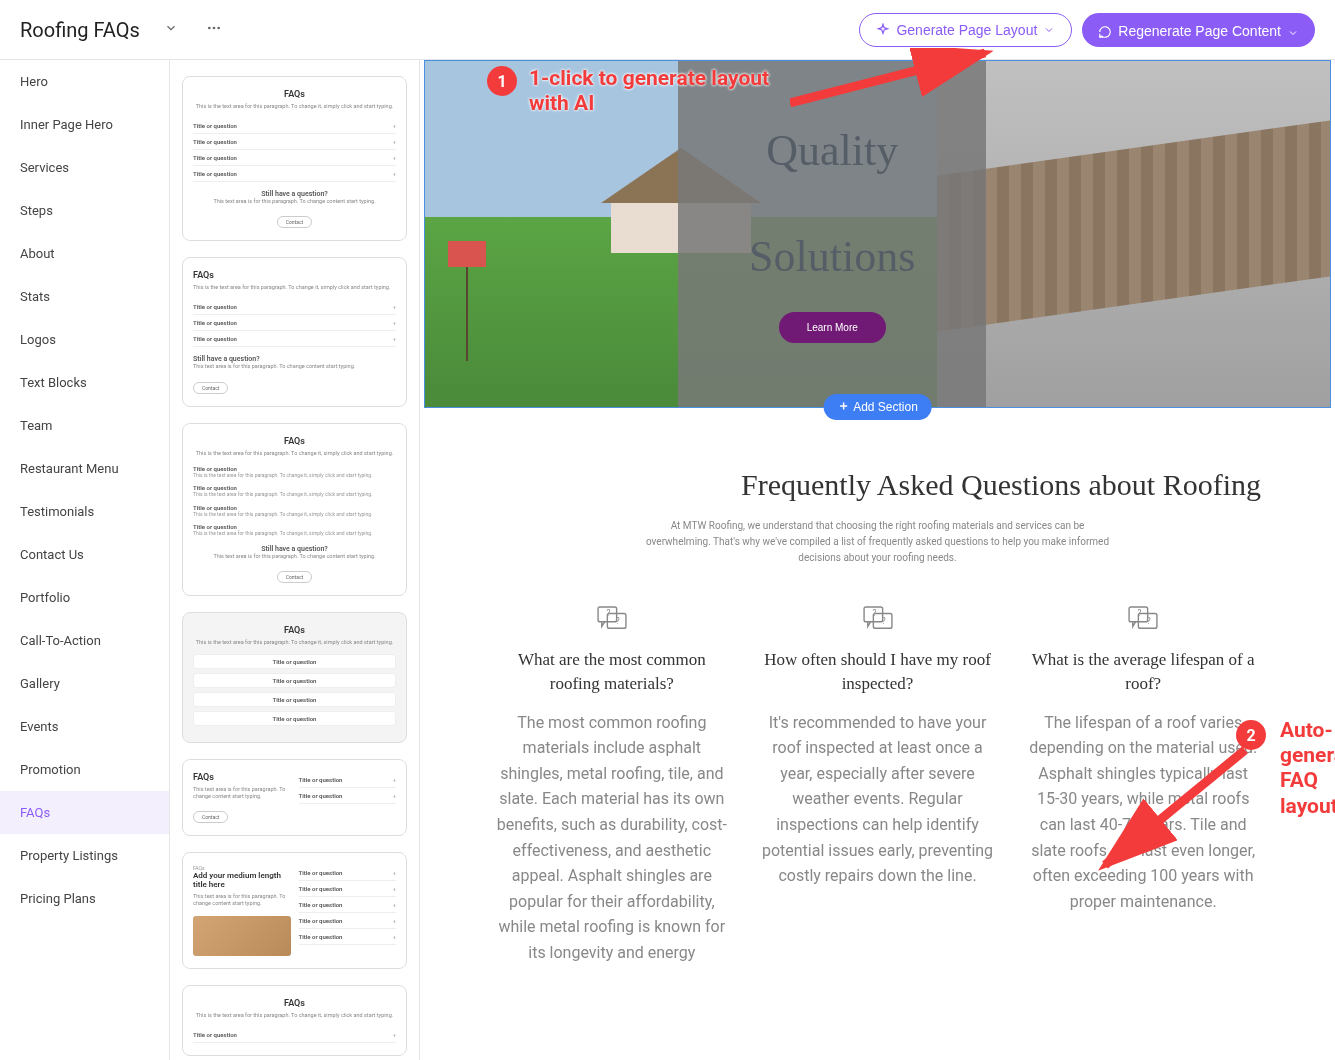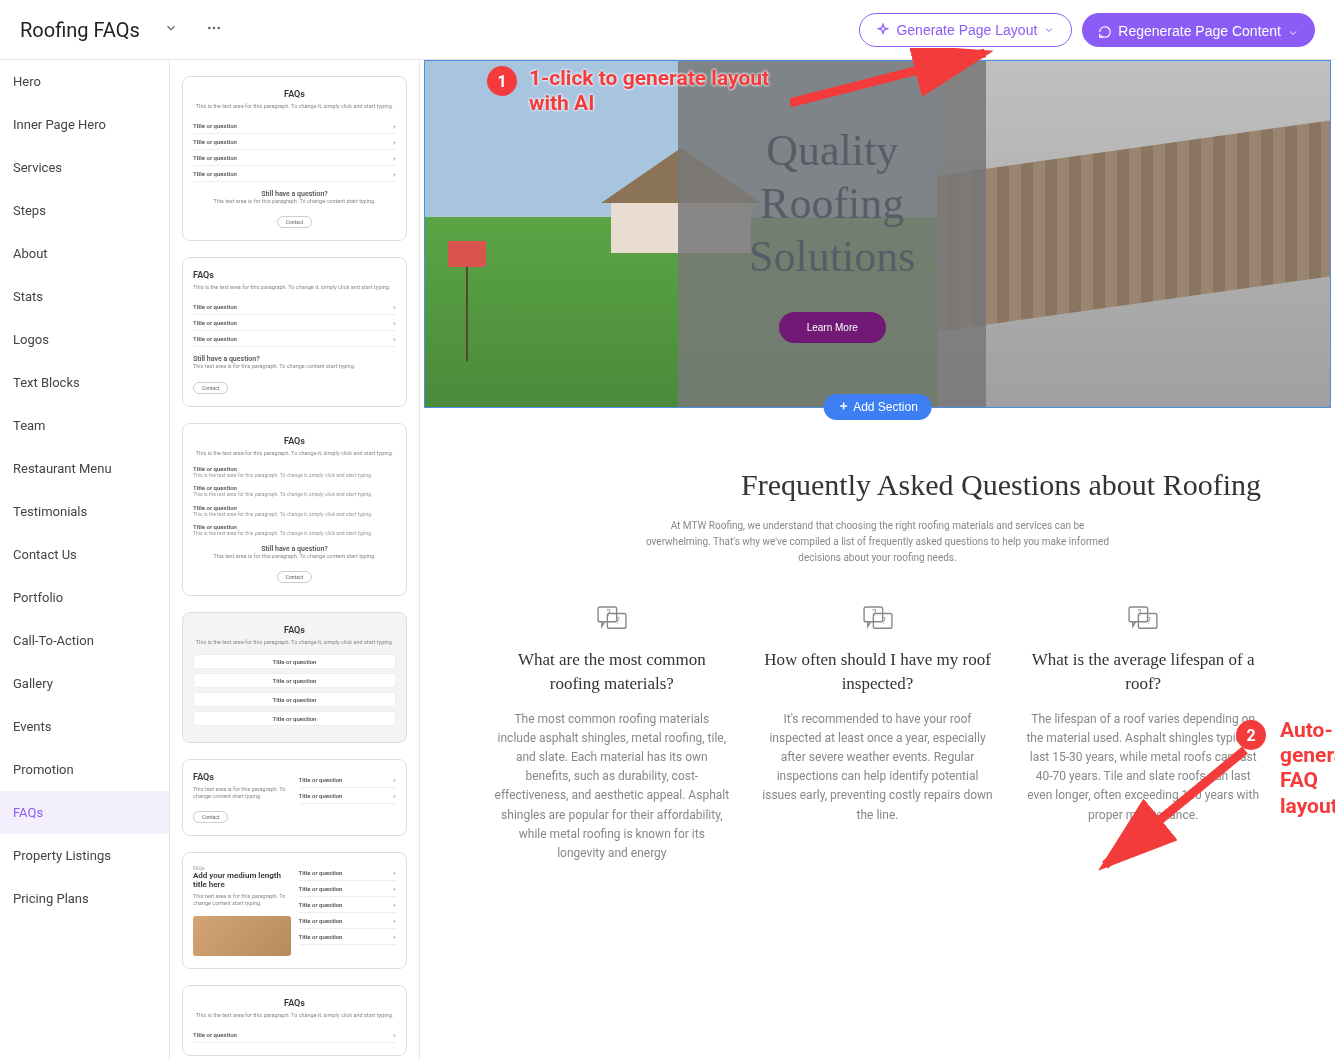--- a/index.html
+++ b/index.html
@@ -12,21 +12,21 @@
 .chev-btn, .more-btn { background: none; border: none; cursor: pointer; color: #666; padding: 4px; }
 .topbar-right { display: flex; gap: 10px; }
 .btn-outline { background: #fff; border: 1px solid #8b5cf6; color: #8b5cf6; border-radius: 20px; padding: 8px 16px; font-size: 14px; display: flex; align-items: center; gap: 6px; cursor: pointer; }
 .btn-solid { background: #8b5cf6; border: none; color: #fff; border-radius: 20px; padding: 8px 16px; font-size: 14px; display: flex; align-items: flex-end; gap: 6px; cursor: pointer; }
 
 
 .main { display: flex; height: calc(100% - 60px); }
 
 
 .sidebar1 { width: 170px; border-right: 1px solid #e5e5e5; overflow-y: auto; }
-.sb1-item { padding: 14px 13px; font-size: 13px; color: #444; cursor: pointer; }
+.sb1-item { padding: 14px 20px; font-size: 13px; color: #444; cursor: pointer; }
 .sb1-item.active { background: #f4effd; color: #8b5cf6; }
 
 
 .sidebar2 { width: 250px; border-right: 1px solid #e5e5e5; overflow-y: auto; padding: 16px 12px; display: flex; flex-direction: column; gap: 16px; }
 .tmpl { border: 1px solid #ddd; border-radius: 8px; background: #fff; padding: 12px 10px; cursor: pointer; font-size: 7px; color: #555; }
 .tmpl.centered { text-align: center; }
 .tmpl .ftitle { font-weight: 600; font-size: 9px; margin-bottom: 4px; color: #333; }
 .tmpl .fsub { font-size: 5.5px; color: #888; margin-bottom: 8px; line-height: 1.3; }
 .tmpl .frow { display: flex; justify-content: space-between; border-bottom: 1px solid #eee; padding: 4px 0; color: #555; font-weight: 600; font-size: 6px; }
 .tmpl .frow span:last-child { color: #bbb; }
@@ -57,21 +57,21 @@
 .learn-btn { margin-top: 28px; background: #701a75; color: #fff; border: none; border-radius: 20px; padding: 10px 28px; font-size: 10px; cursor: pointer; }
 .add-section { position: absolute; bottom: -13px; left: 50%; transform: translateX(-50%); background: #3d7ef5; color: #fff; border: none; border-radius: 14px; padding: 6px 14px; font-size: 12px; display: flex; align-items: flex-start; gap: 4px; cursor: pointer; z-index: 5; }
 
 .faq-section { padding: 60px 70px 20px; text-align: center; }
 .faq-section h2 { font-family: Georgia, serif; font-size: 30px; font-weight: 400; color: #333; margin-bottom: 16px; text-align: right; }
 .faq-section .sub { font-size: 10px; color: #888; max-width: 480px; margin: 8px auto 40px; line-height: 1.6; text-align: center; }
 .faq-grid { display: flex; gap: 30px; }
 .faq-item { flex: 1; text-align: center; }
 .faq-icon { width: 30px; height: 26px; margin: 0 auto 12px; }
 .faq-item h3 { font-family: Georgia, serif; font-size: 17px; font-weight: 400; color: #333; margin-bottom: 14px; line-height: 1.4; }
-.faq-item p { font-size: 12px; color: #888; line-height: 1.6; }
+.faq-item p { font-size: 16px; color: #888; line-height: 1.6; }
 
 
 .anno { position: absolute; z-index: 100; pointer-events: none; }
 .anno-badge { width: 30px; height: 30px; background: #f43b3b; border-radius: 50%; color: #fff; font-weight: 700; font-size: 16px; display: flex; align-items: center; justify-content: center; }
 .anno-text { color: #f43b3b; font-weight: 700; font-size: 21px; line-height: 1.2; text-shadow: 0 0 3px #fff, 0 0 3px #fff; }
 .arrow-svg { position: absolute; z-index: 99; pointer-events: none; }
 </style>
 </head>
 <body>
 
@@ -286,21 +286,21 @@
             <div class="walls"></div>
         </div>
         <div class="sign"></div>
       </div>
       <div class="hero-right">
         <div class="rust-roof"></div>
       </div>
       <div class="hero-overlay">
         <h1>
           <span>Quality</span><br>
-          <span>Roofing</span><br>
+          <br>
           <span>Solutions</span>
         </h1>
         <button class="learn-btn">Learn More</button>
       </div>
       <button class="add-section">
         <svg width="12" height="12" viewBox="0 0 24 24" fill="none" stroke="currentColor" stroke-width="3">
             <line x1="12" y1="5" x2="12" y2="19"></line>
             <line x1="5" y1="12" x2="19" y2="12"></line>
           </svg>
         <span>Add Section</span>

